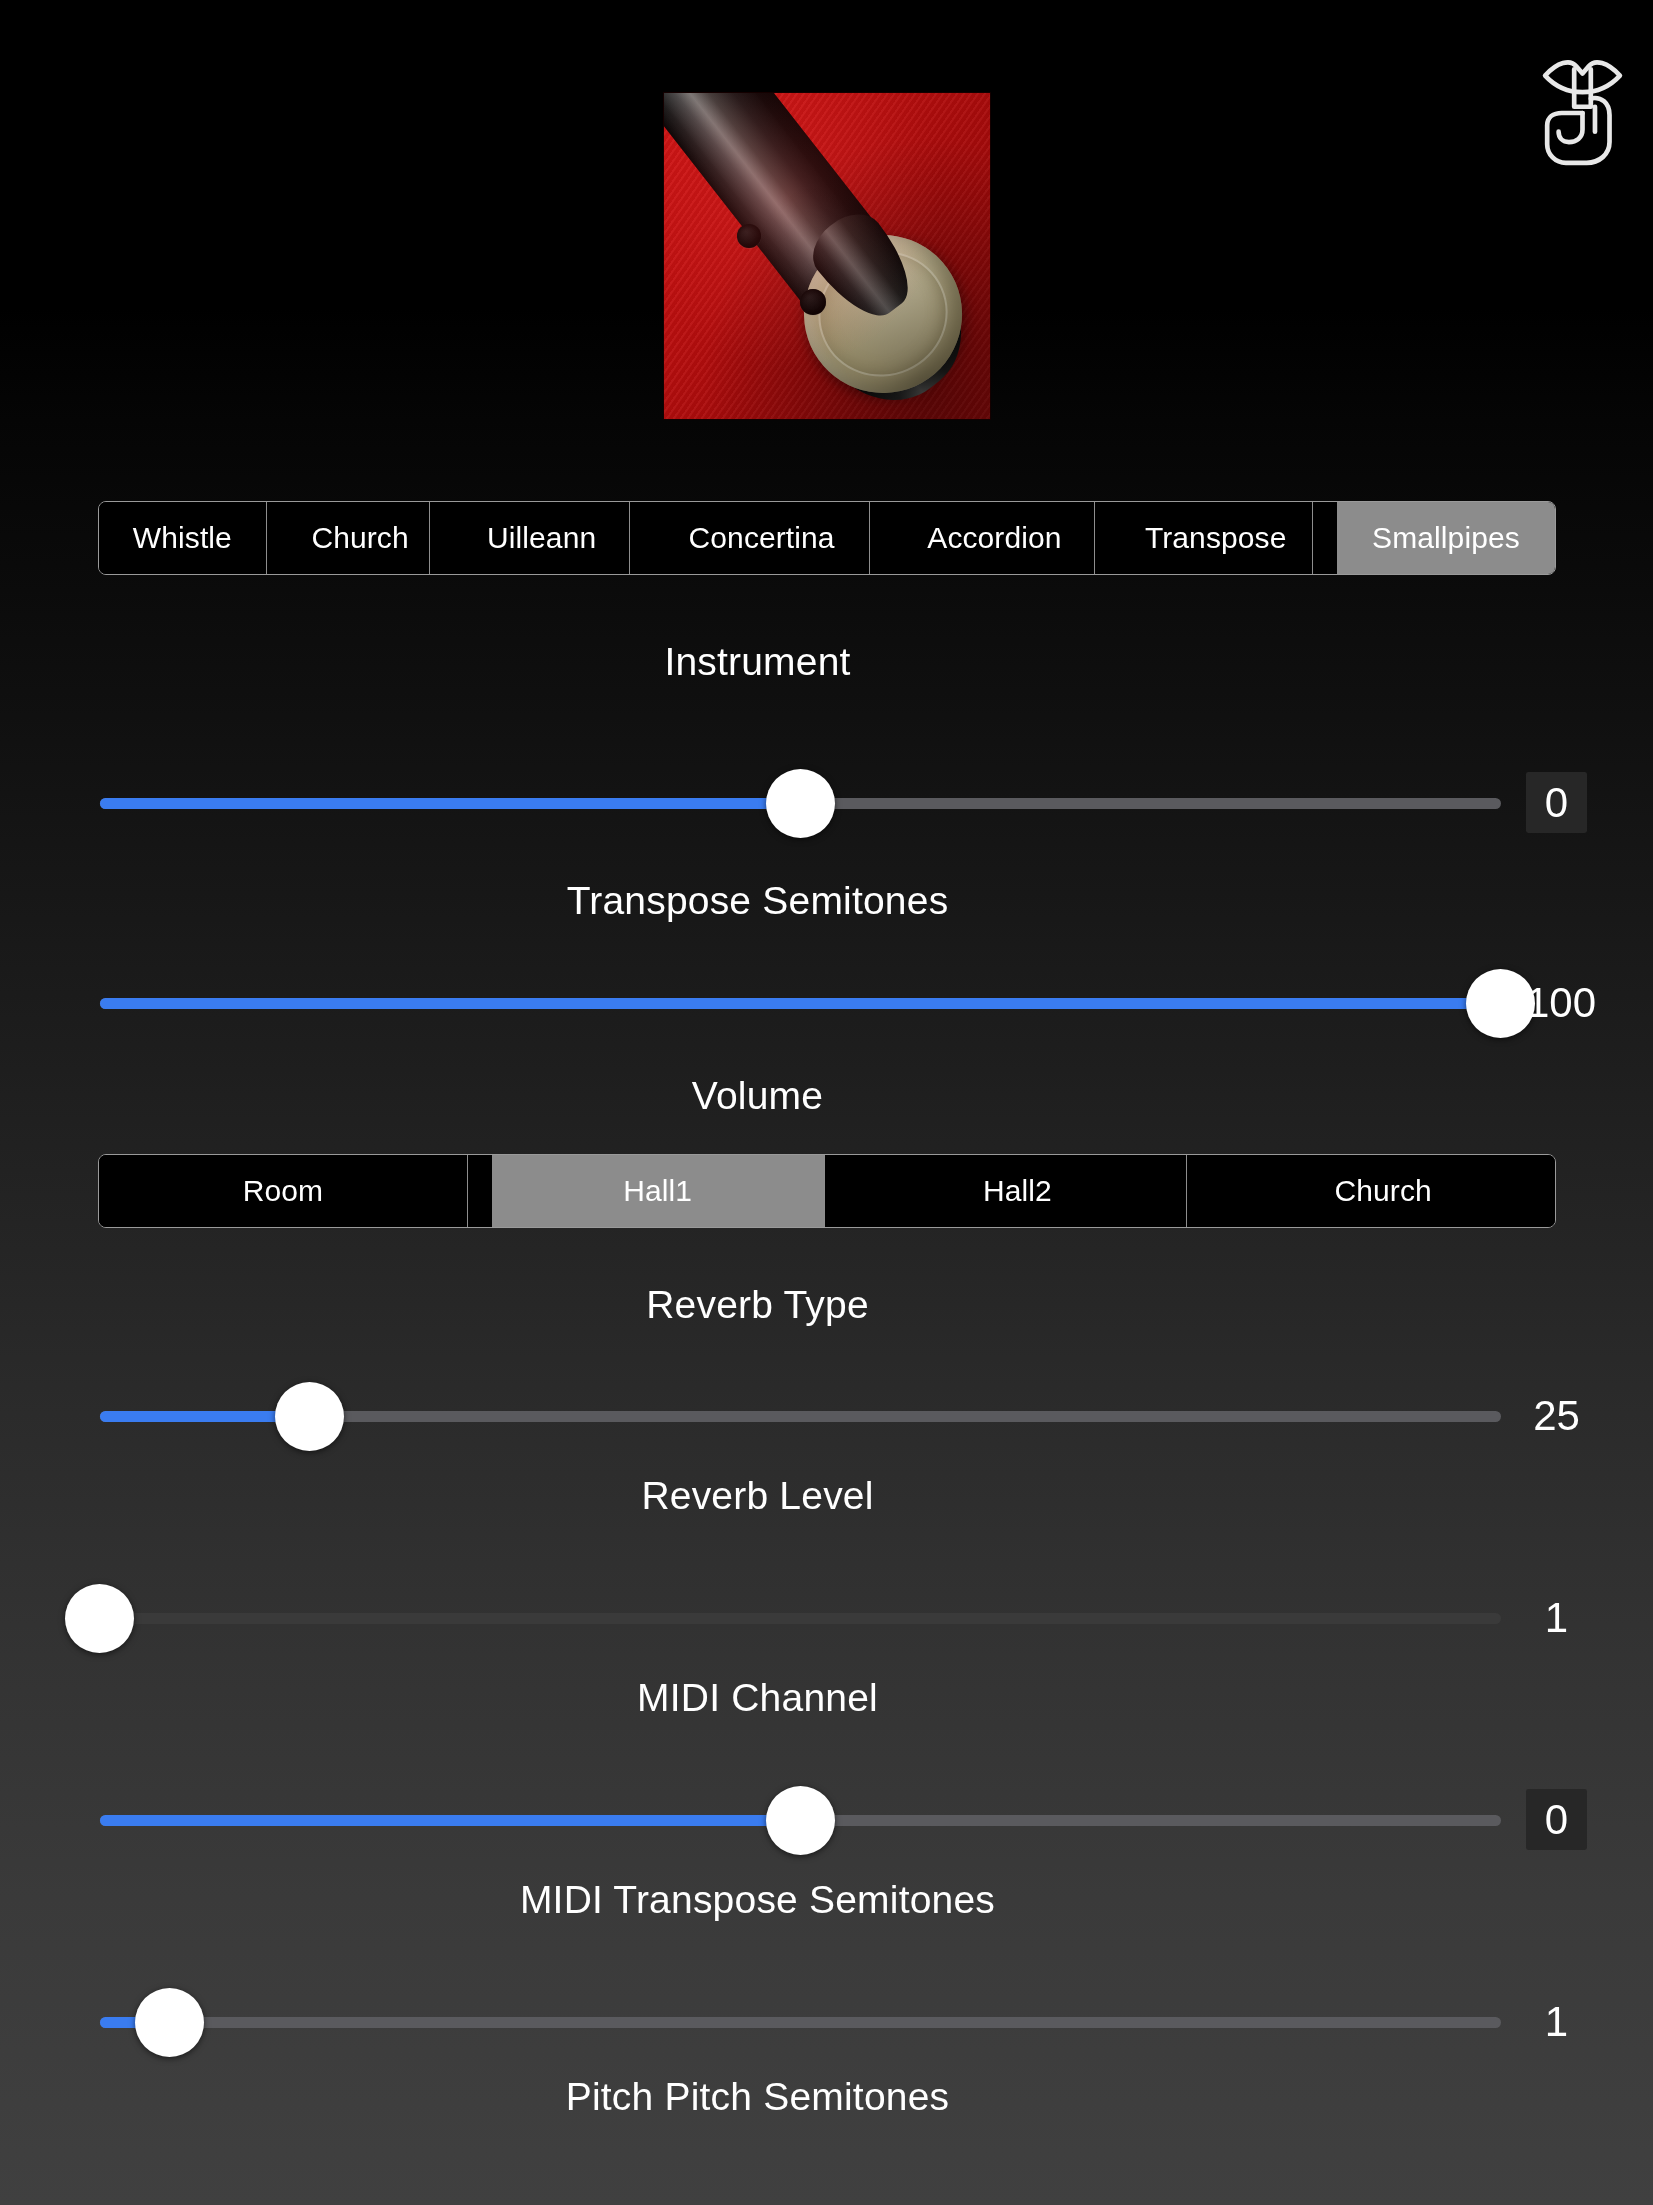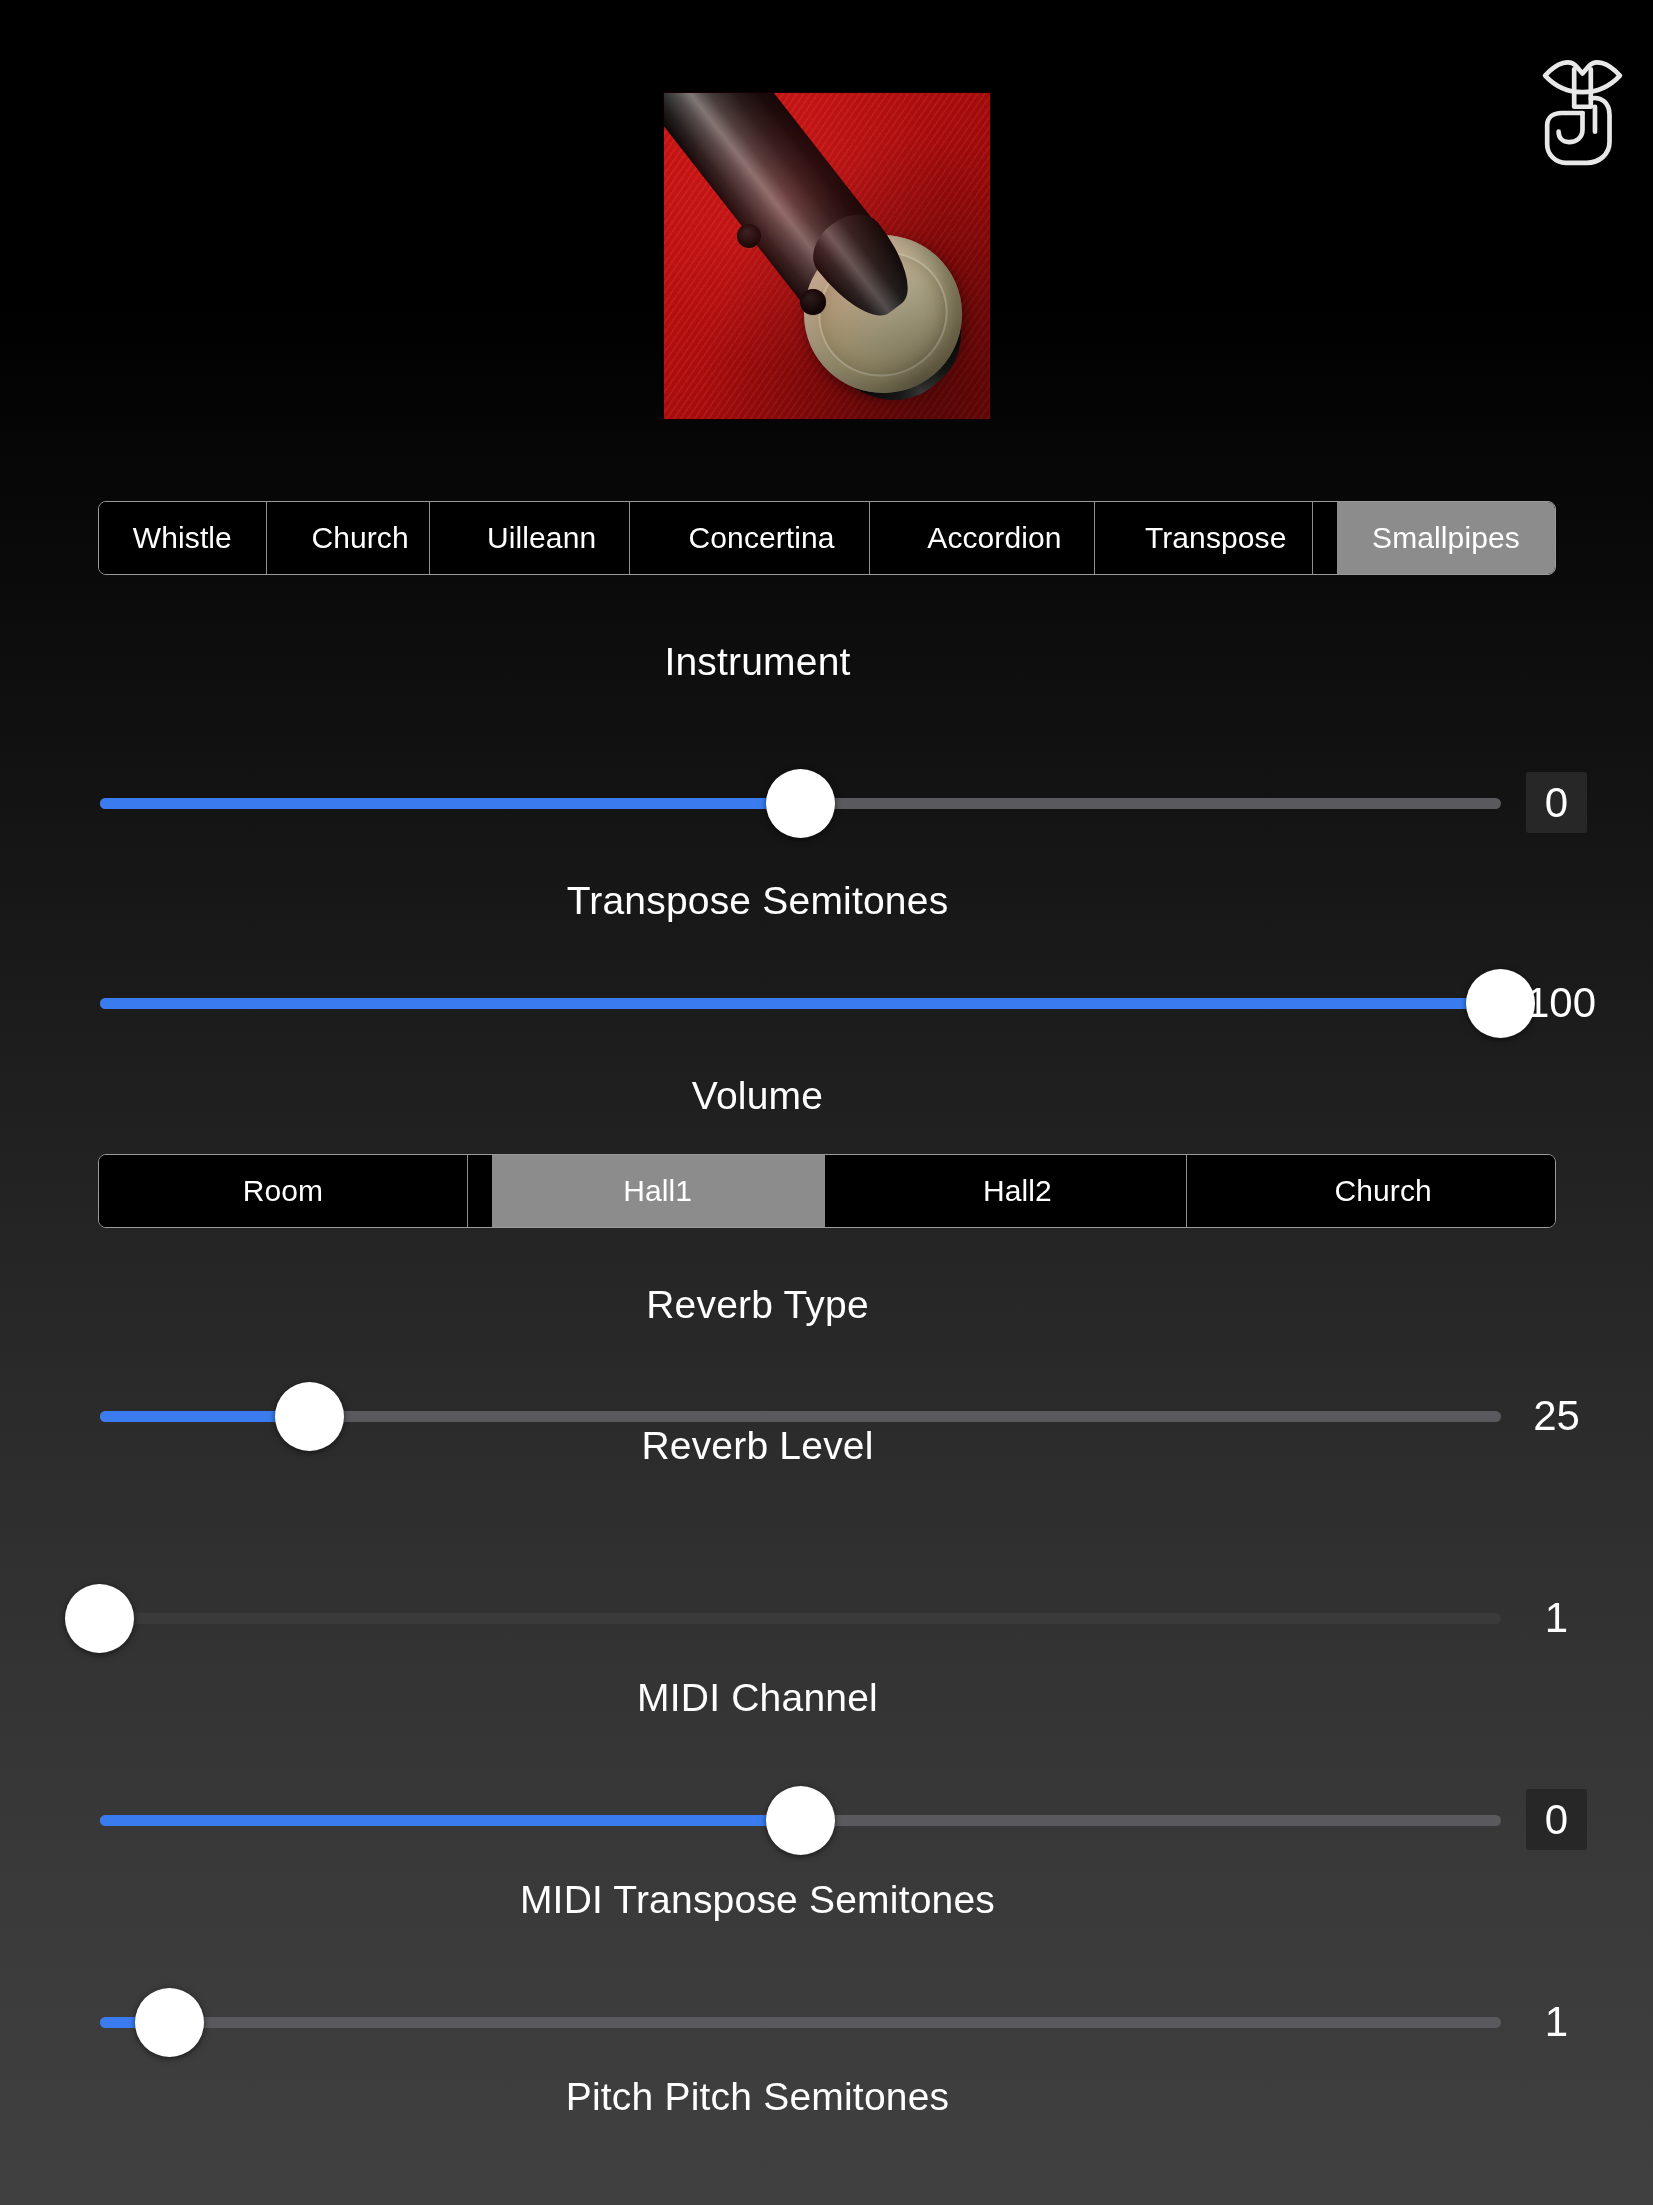--- a/index.html
+++ b/index.html
@@ -351,21 +351,21 @@
   </div>
   <div class="section-label" style="top:1283px;">Reverb Type</div>
 
   <div class="slider-row" style="top:1372px;">
     <div class="track">
       <div class="fill" style="width: 15%;"></div>
     </div>
     <div class="thumb" style="left: 310px;"></div>
     <div class="value">25</div>
   </div>
-  <div class="section-label" style="top:1424px;">Reverb Level</div>
+  <div class="section-label" style="top:1474px;">Reverb Level</div>
 
   <div class="slider-row" style="top:1574px;">
     <div class="track dark">
       
     </div>
     <div class="thumb" style="left: 100px;"></div>
     <div class="value">1</div>
   </div>
   <div class="section-label" style="top:1676px;">MIDI Channel</div>
 

